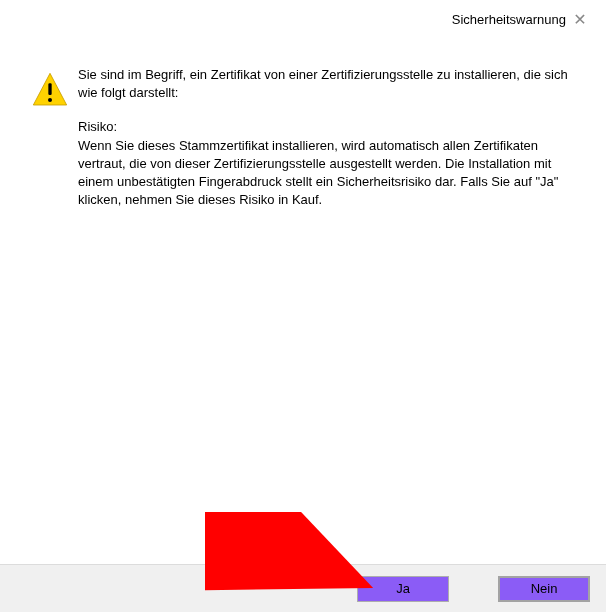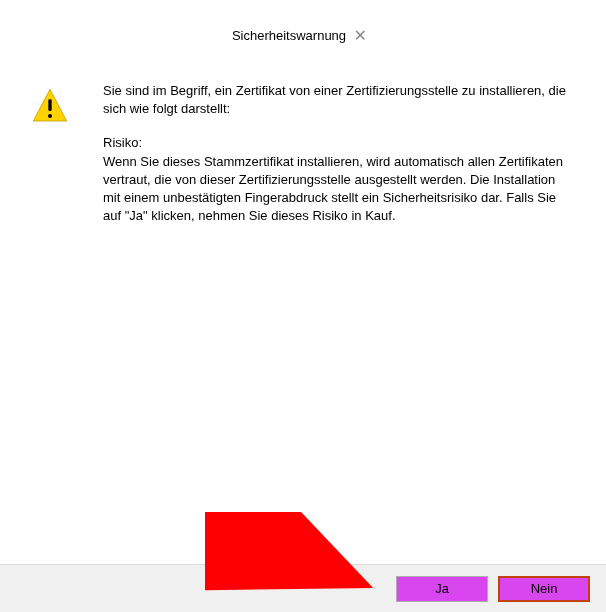--- a/index.html
+++ b/index.html
@@ -11,43 +11,42 @@
       font-family: "Segoe UI", Tahoma, sans-serif;
       font-size: 13px;
       background: #ffffff;
       width: 606px;
       height: 612px;
       overflow: hidden;
       position: relative;
     }
     .titlebar {
       display: flex;
-      justify-content: center;
+      justify-content: flex-end;
       align-items: center;
       padding: 8px 12px 6px 12px;
       height: 36px;
-      margin-top: 16px;
     }
     .titlebar-title {
       font-size: 13px;
       color: #000;
     }
     .close-x {
       color: #888;
       font-size: 16px;
       font-weight: 300;
       width: 28px;
       text-align: center;
       cursor: pointer;
     }
     .content {
       padding: 30px 20px 10px 20px;
       display: flex;
       align-items: flex-start;
-      gap: 33px;
+      gap: 8px;
     }
     .icon-col {
       flex: 0 0 auto;
       padding-top: 4px;
       padding-left: 10px;
     }
     .warning-icon svg {
       width: 40px;
       height: 40px;
     }
@@ -71,28 +70,29 @@
       display: flex;
       justify-content: flex-end;
       align-items: center;
       padding-right: 16px;
       gap: 10px;
     }
     .btn {
       min-width: 92px;
       height: 26px;
       border: 1px solid #adadad;
-      background: #d946ef;
+      background: #8b5cf6;
       font-size: 13px;
       cursor: pointer;
       text-align: center;
       line-height: 22px;
     }
     .btn-default {
-      border: 2px solid #c2410c;
+      border: 2px solid #a3a3a3;
+      margin-left: 39px;
     }
     .arrow {
       position: absolute;
       left: 205px;
       bottom: 10px;
       pointer-events: none;
     }
   </style>
 </head>
 <body>

